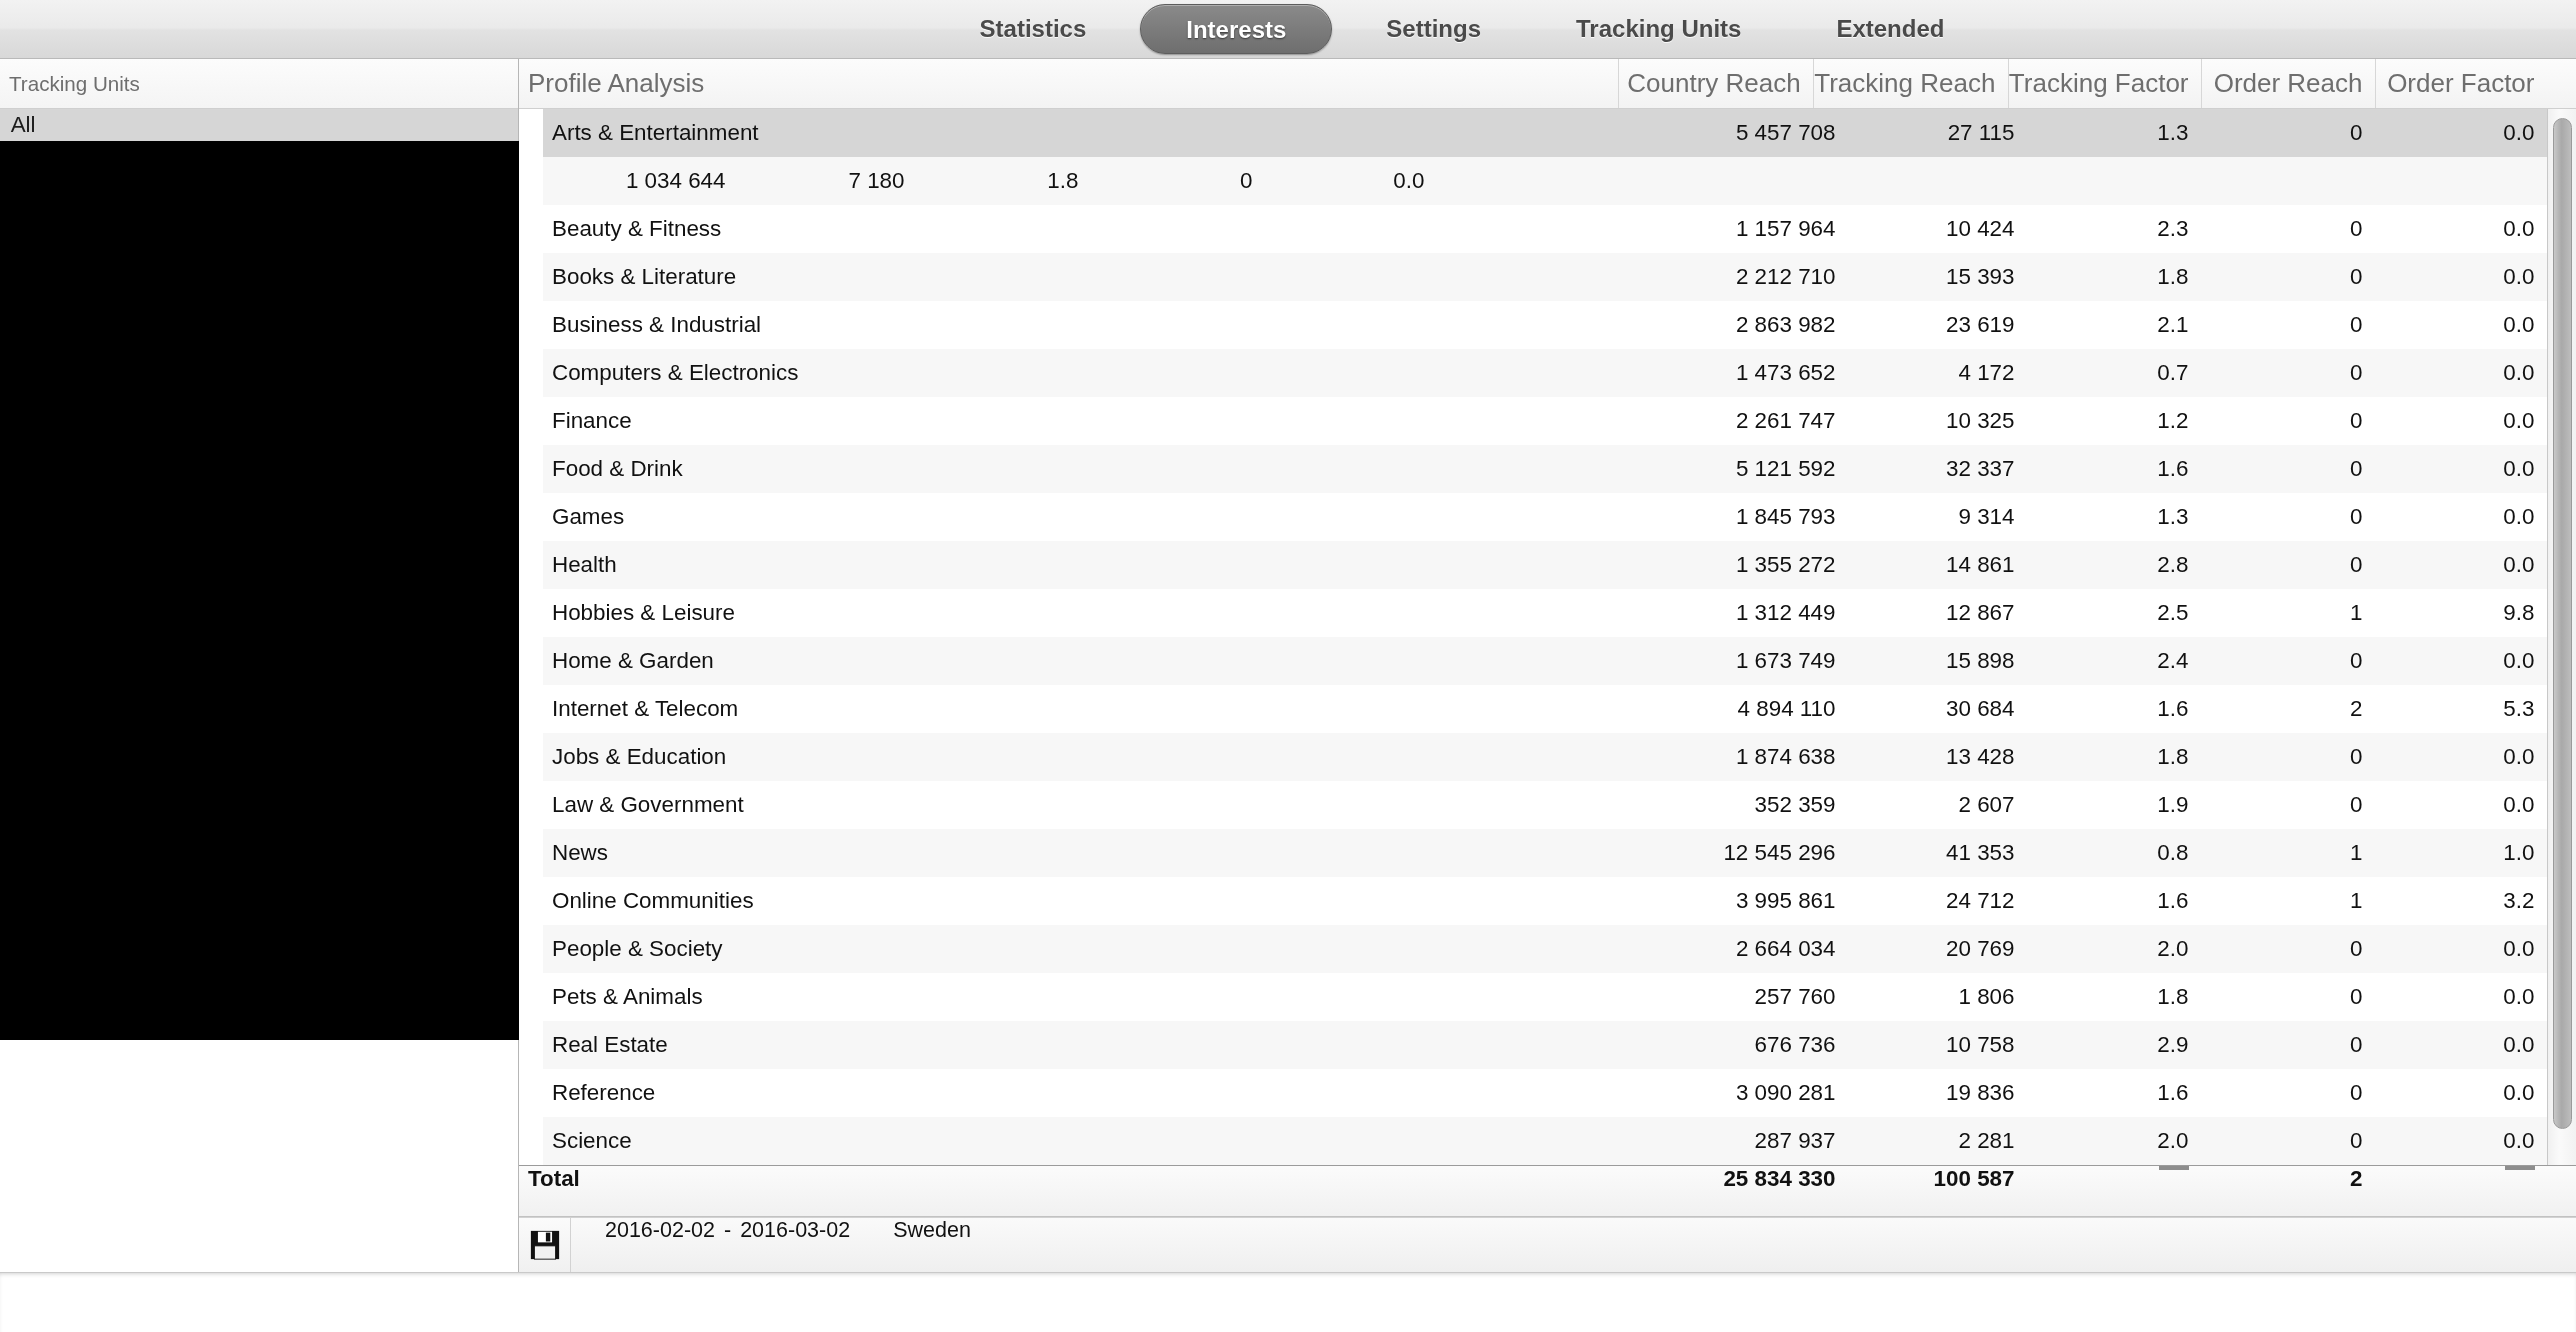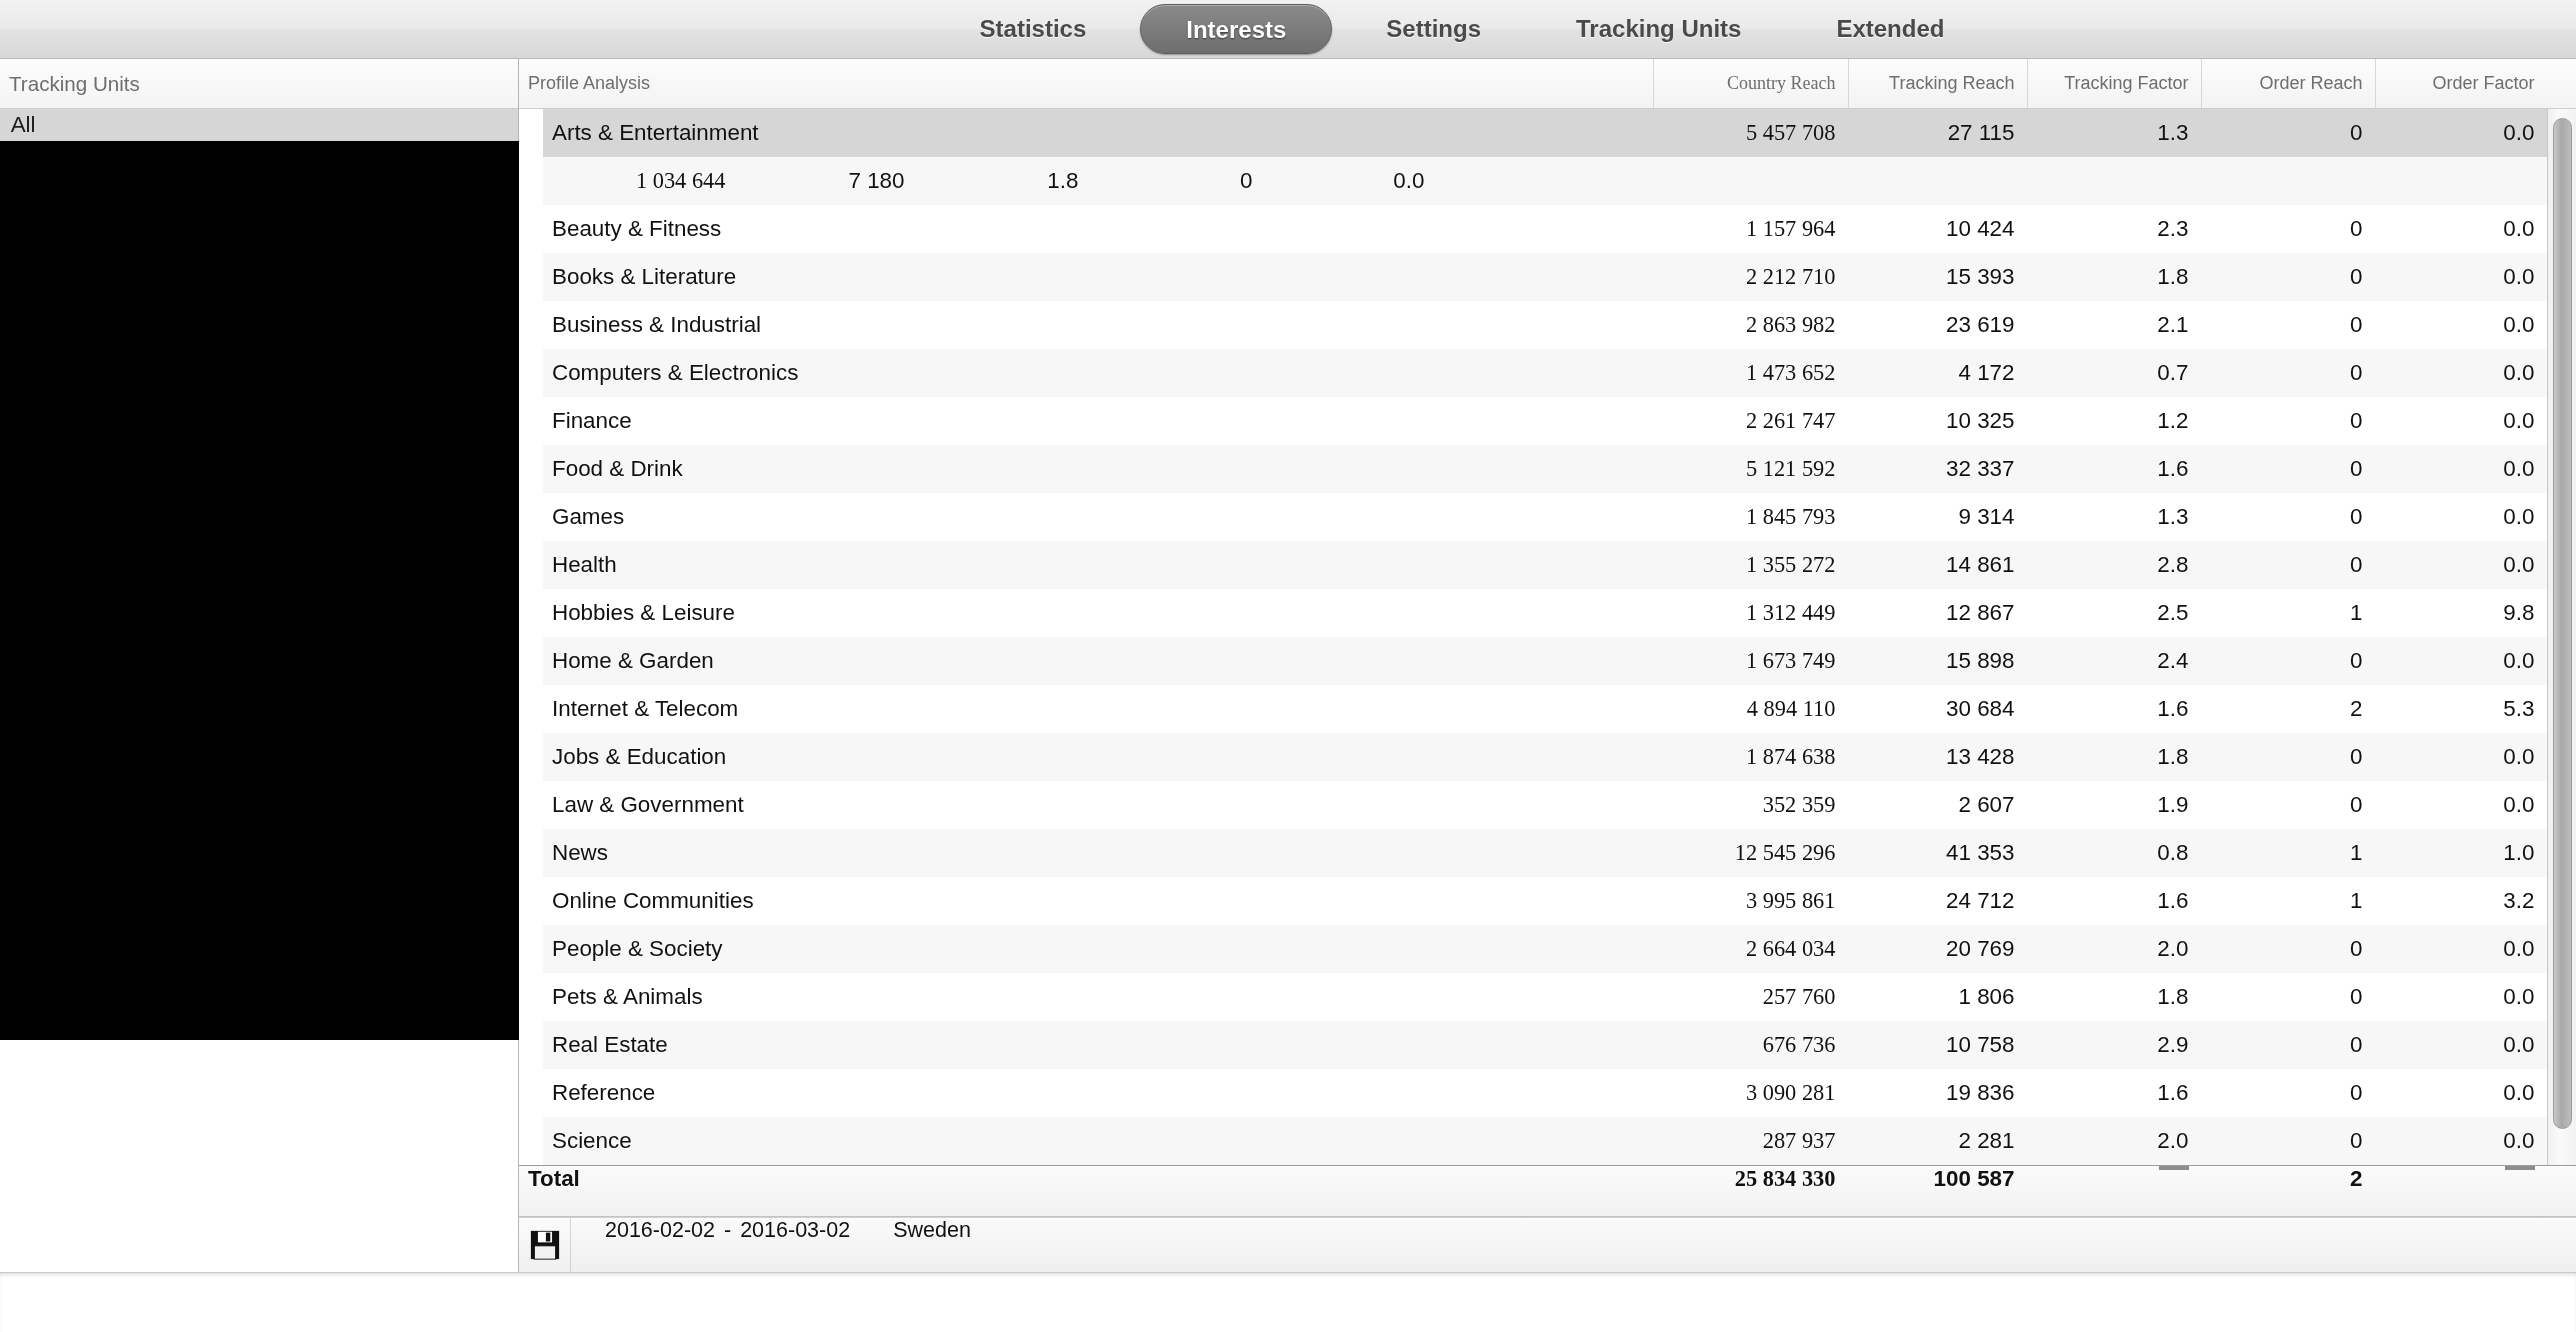--- a/index.html
+++ b/index.html
@@ -115,37 +115,37 @@
 
   
   #table-header {
     display: flex;
     height: 50px;
     background: linear-gradient(to bottom, #fcfcfc 0%, #f3f3f3 100%);
     border-bottom: 0.9px solid #cfcfcf;
     flex: 0 0 50px;
   }
   #table-header .th {
-    font-size: 18px;
+    font-size: 26px;
     color: #6e6e6e;
     display: flex;
     align-items: center;
     white-space: nowrap;
   }
   .th.th-name {
     flex: 1 1 auto;
     padding-left: 9px;
     min-width: 0;
   }
   .th.th-num {
     justify-content: flex-end;
     padding-right: 12.5px;
     border-left: 0.9px solid #d7d7d7;
   }
-  .col-country  { flex: 0 0 195px; font-family: Liberation Serif, serif; }
+  .col-country  { flex: 0 0 195px; }
   .col-treach   { flex: 0 0 179px; }
   .col-tfactor  { flex: 0 0 174px; }
   .col-oreach   { flex: 0 0 174px; }
   .col-ofactor  { flex: 0 0 172px; }
 
   
   #table-scroll {
     flex: 1 1 auto;
     display: flex;
     min-height: 0;

